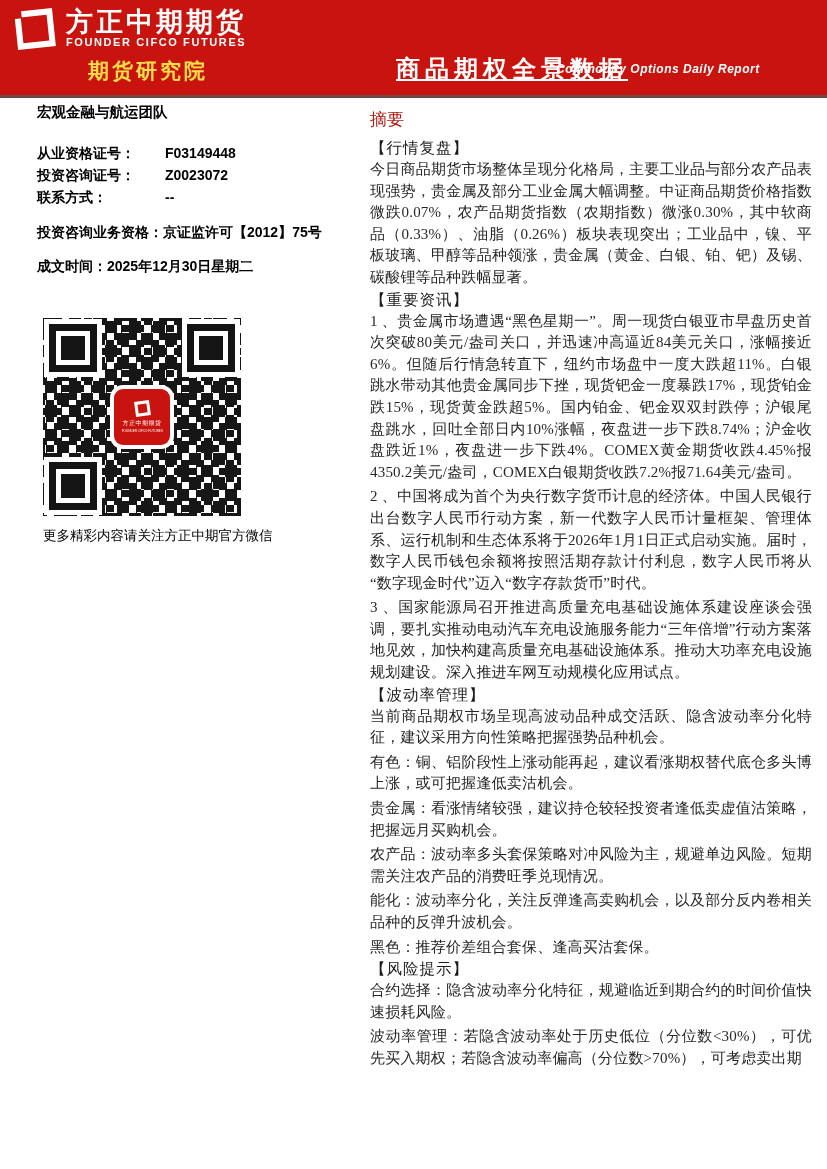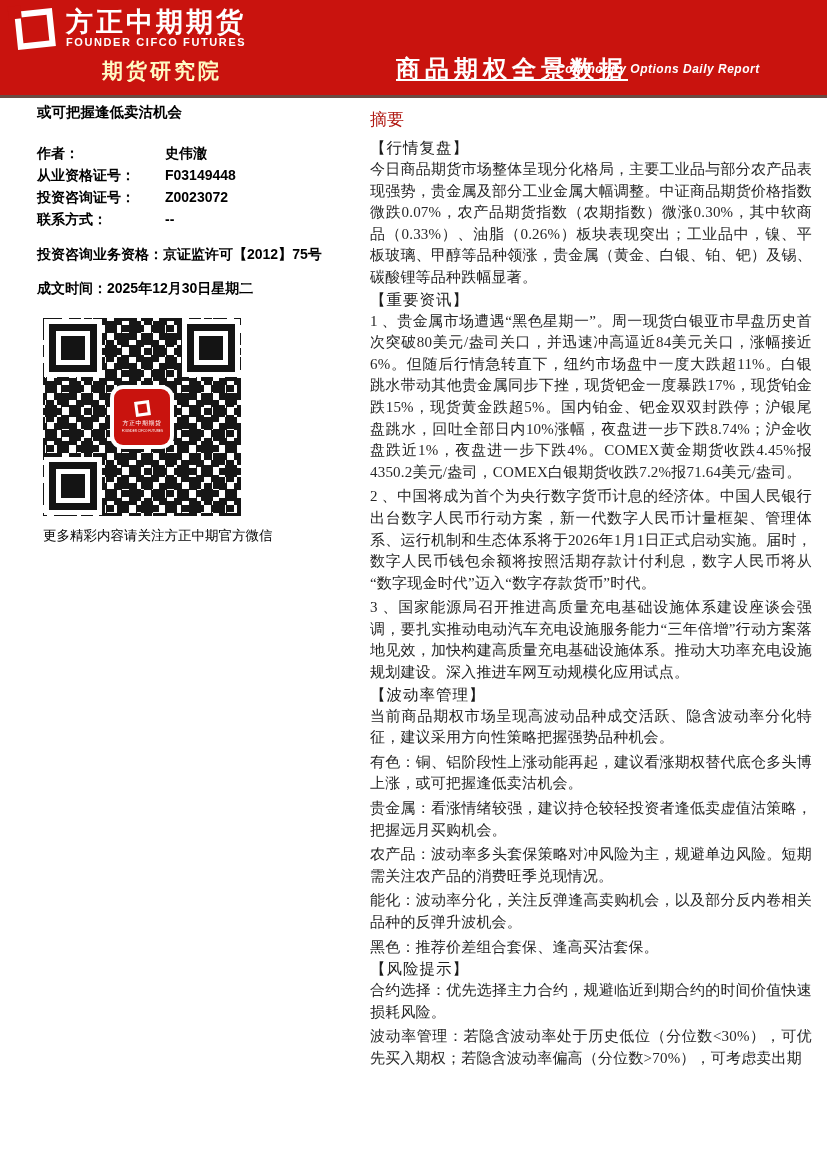--- a/index.html
+++ b/index.html
@@ -7,21 +7,21 @@
         font-family:"Liberation Sans","DejaVu Sans",sans-serif;}
 
   
   .header{position:absolute;left:0;top:0;width:827px;height:95px;background:#c9130e;
           border-bottom:3px solid #6b4a42;}
   .logo{position:absolute;left:16px;top:8px;display:flex;align-items:center;gap:12px;color:#fff;}
   .logo-cube{width:26px;height:26px;border:6px solid #fff;transform:rotate(-6deg);position:relative;margin-top:2px;}
   .logo-cube::before{content:"";position:absolute;left:-12px;top:-12px;width:13px;height:13px;background:#c9130e;}
   .logo-zh{font-size:27px;font-weight:700;letter-spacing:3px;line-height:1.05;}
   .logo-en{font-size:11px;font-weight:700;letter-spacing:1.6px;}
-  .dept{position:absolute;left:102px;top:57px;color:#fef9c3;font-size:21px;font-weight:700;letter-spacing:3px;}
+  .dept{position:absolute;left:88px;top:57px;color:#fde047;font-size:21px;font-weight:700;letter-spacing:3px;}
   .report-title{position:absolute;left:396px;top:53px;color:#fff;font-size:24px;font-weight:700;letter-spacing:5px;text-decoration:underline;}
   .report-sub{position:absolute;left:556px;top:62px;color:#fff;font-size:12px;font-weight:700;font-style:italic;letter-spacing:.5px;}
 
   
   .col-left{position:absolute;left:37px;top:103px;width:310px;color:#000;}
   .team{font-size:14.5px;font-weight:700;margin:0 0 20px;}
   .author-row{display:flex;font-size:14px;font-weight:700;line-height:22px;}
   .author-row .lbl{width:128px;flex:none;}
   .qualification{font-size:14px;font-weight:700;margin-top:14px;line-height:20px;}
   .report-date{font-size:14px;font-weight:700;margin-top:16px;}
@@ -65,26 +65,22 @@
         <div class="logo-zh">方正中期期货</div>
         <div class="logo-en">FOUNDER CIFCO FUTURES</div>
       </div>
     </div>
     <div class="dept">期货研究院</div>
     <div class="report-title">商品期权全景数据</div>
     <div class="report-sub">Commodity Options Daily Report</div>
   </div>
 
   <div class="col-left">
-    <div class="team">或可把握逢低卖沽机会</div>
+    <div class="team">宏观金融与航运团队</div>
     <div>
-  <div class="author-row">
-    <span class="lbl">作者：</span>
-    <span class="val">史伟澈</span>
-  </div>
 
   <div class="author-row">
     <span class="lbl">从业资格证号：</span>
     <span class="val">F03149448</span>
   </div>
 
   <div class="author-row">
     <span class="lbl">投资咨询证号：</span>
     <span class="val">Z0023072</span>
   </div>
@@ -139,20 +135,20 @@
             <p class="para">贵金属：看涨情绪较强，建议持仓较轻投资者逢低卖虚值沽策略，把握远月买购机会。</p>
             <p class="para">农产品：波动率多头套保策略对冲风险为主，规避单边风险。短期需关注农产品的消费旺季兑现情况。</p>
             <p class="para">能化：波动率分化，关注反弹逢高卖购机会，以及部分反内卷相关品种的反弹升波机会。</p>
             <p class="para">黑色：推荐价差组合套保、逢高买沽套保。</p>
           </div>
   </div>
 
   <div class="sec">
     <div class="sec-heading">【风险提示】</div>
     <div>
-            <p class="para">合约选择：优先选择主力合约，规避临近到期合约的时间价值快速损耗风险。</p>
+            <p class="para">合约选择：隐含波动率分化特征，规避临近到期合约的时间价值快速损耗风险。</p>
             <p class="para">波动率管理：若隐含波动率处于历史低位（分位数&lt;30%），可优先买入期权；若隐含波动率偏高（分位数&gt;70%），可考虑卖出期</p>
           </div>
   </div>
 </div>
   </div>
 
 </div>
 
 </body></html>

